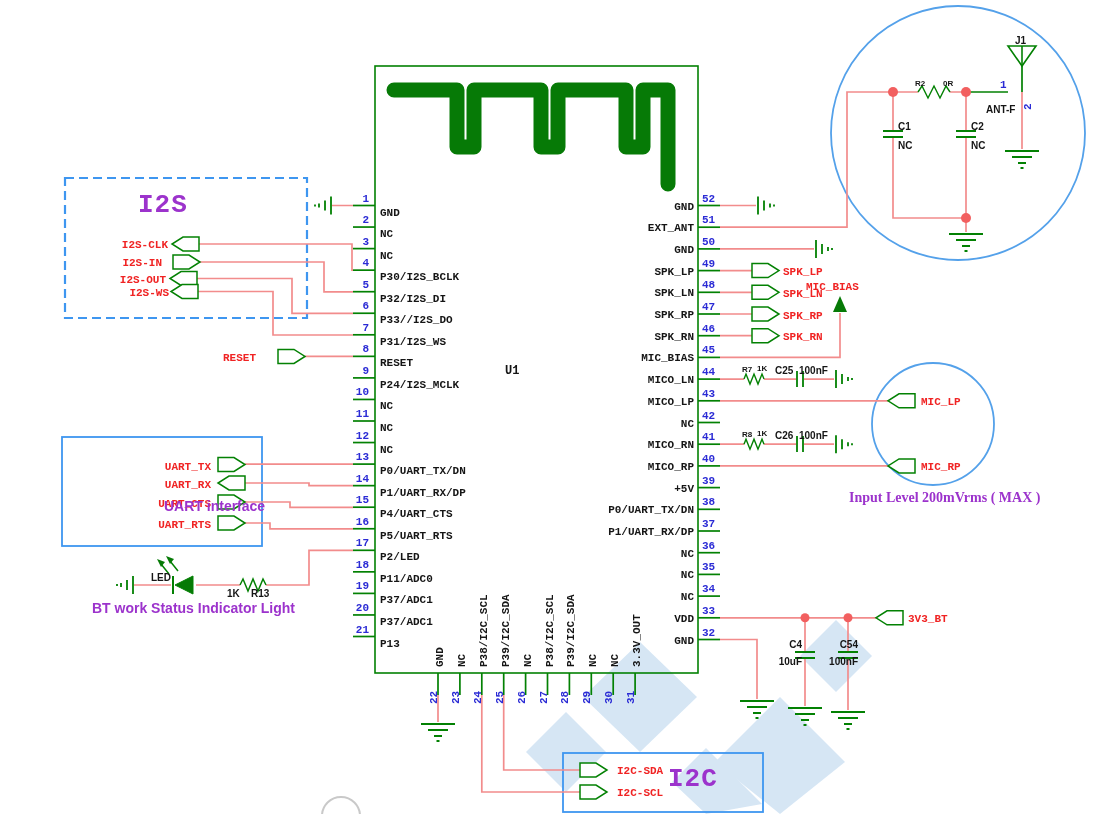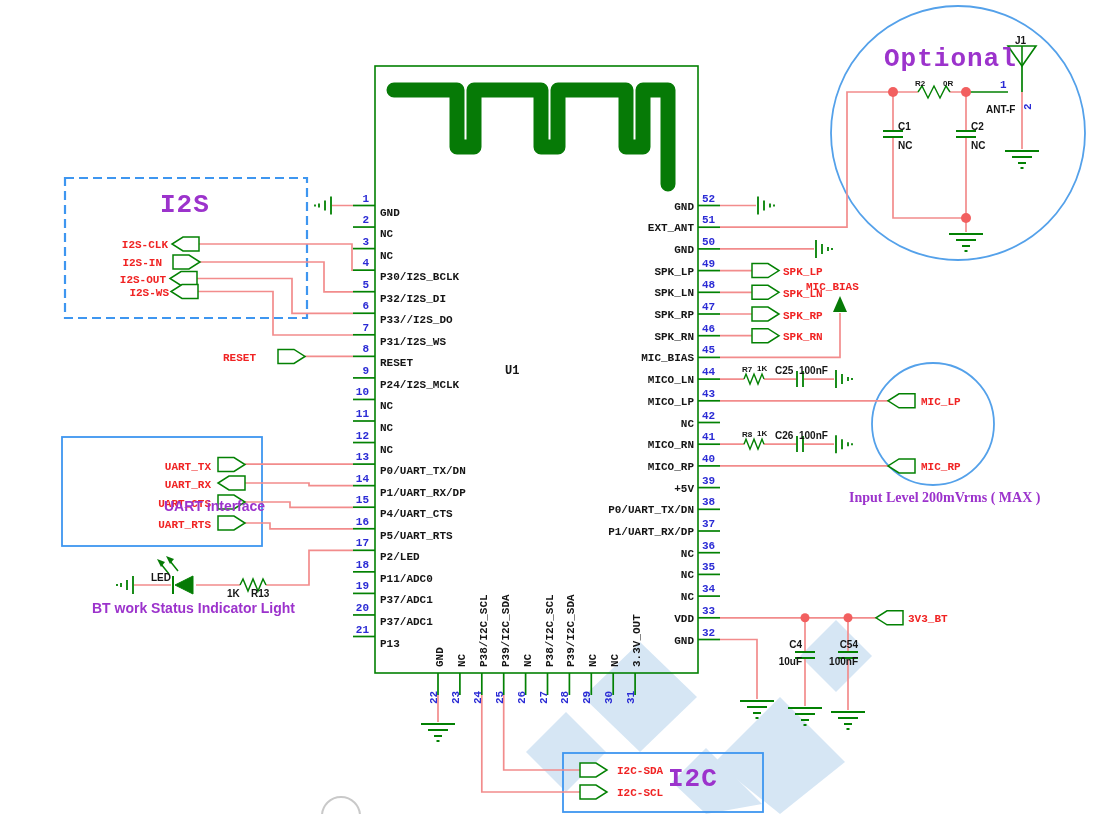--- a/index.html
+++ b/index.html
@@ -322,19 +322,18 @@
         <text x="898" y="149" class="blk">NC</text>
         <text x="971" y="130" class="blk">C2</text>
         <text x="971" y="149" class="blk">NC</text>
         <text x="986" y="113" class="blk">ANT-F</text>
         <text x="1000" y="88" class="num">1</text>
         <text x="1031" y="110" class="num" transform="rotate(-90 1031 110)">2</text>
       </g>
   </svg>
 
   
-  <div class="t-big" style="left:138px;top:190px;margin-left:22px;">I2S</div>
+  <div class="t-big" style="left:138px;top:190px;">I2S</div>
   <div class="t-note" style="left:120px;top:498px;margin-left:44px;">UART interface</div>
   <div class="t-big" style="left:668px;top:764px;font-family:Liberation Mono, monospace;">I2C</div>
-  <div class="t-big" style="left:884px;top:44px;">Optional</div>
   <div class="t-note" style="left:92px;top:600px;">BT  work Status Indicator Light</div>
   <div class="t-note" style="left:849px;top:490px;font-family:Liberation Serif, serif;">Input Level 200mVrms ( MAX )</div>
 </div>
 
 </body></html>

